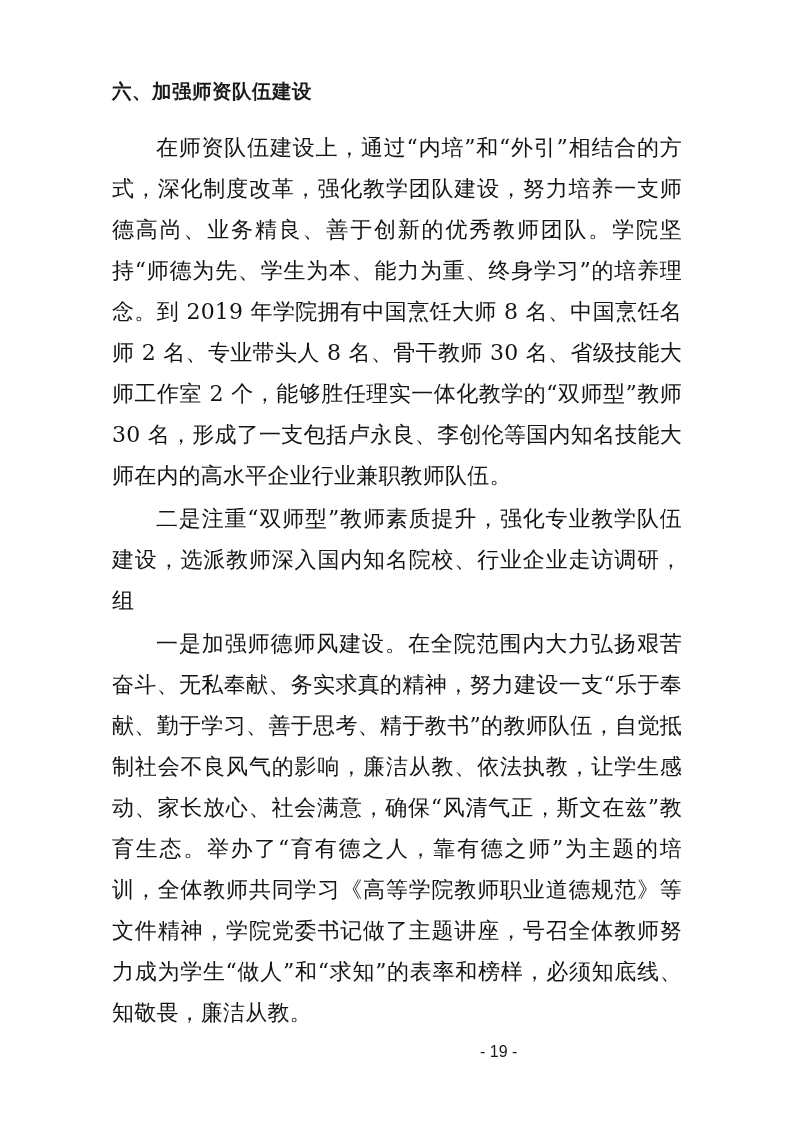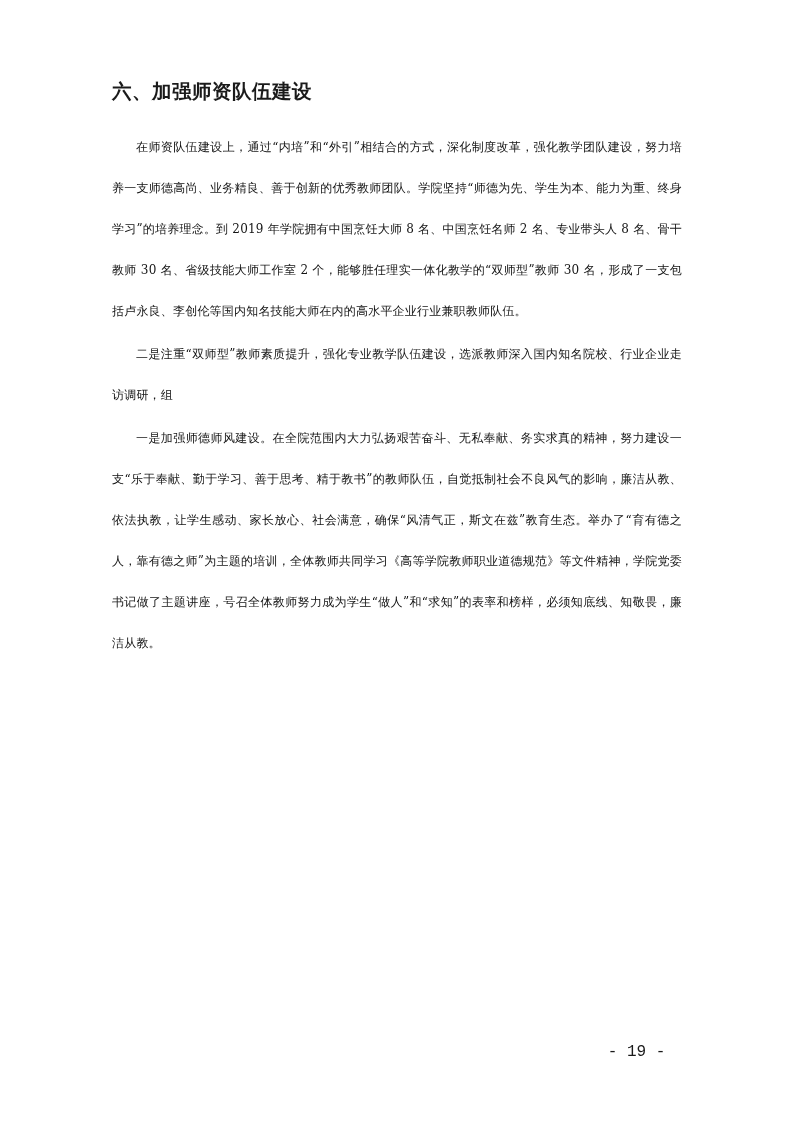--- a/index.html
+++ b/index.html
@@ -26,36 +26,36 @@
     font-family: "DejaVu Sans", "Liberation Sans", sans-serif;
     font-weight: bold;
     font-size: 19.5px;
     color: #1a1a1a;
     letter-spacing: 0.5px;
     margin: 0 0 22px 0;
     line-height: 1.4;
   }
   .para {
     font-family: "DejaVu Serif", "Liberation Serif", serif;
-    font-size: 12px;
+    font-size: 22px;
     color: #141414;
     line-height: 41px;
     margin: 0 0 2px 0;
     text-align: justify;
     text-justify: inter-ideograph;
     text-indent: 2em;
     letter-spacing: 0.2px;
   }
   .page-number {
     position: absolute;
     left: 0;
     right: 0;
     bottom: 62px;
-    text-align: center;
-    font-family: Liberation Mono, monospace;
+    text-align: left;
+    font-family: Liberation Sans, sans-serif;
     font-size: 16px;
     color: #1a1a1a;
     padding-left: 480px;
   }
 </style>
 </head>
 <body>
 
 <div class="page">
   <div class="content">

